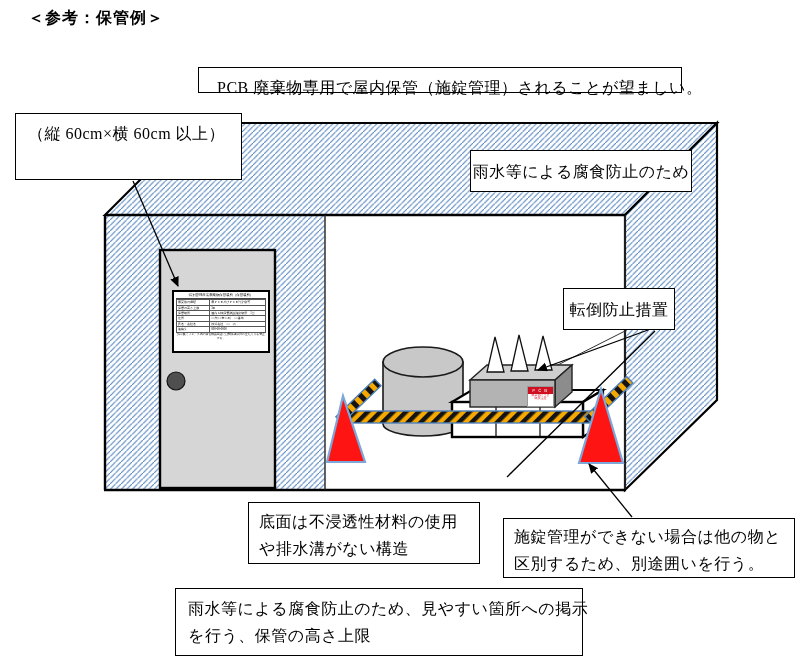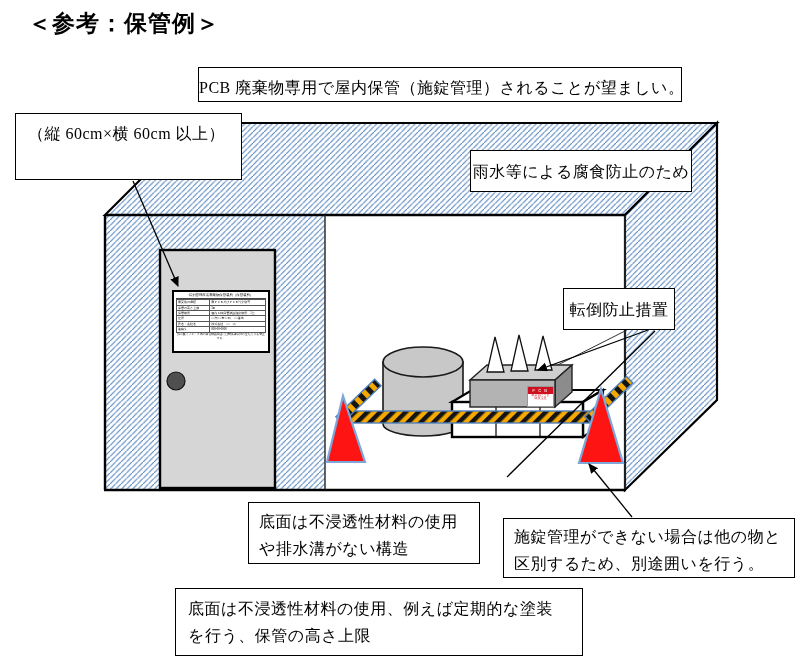--- a/index.html
+++ b/index.html
@@ -1,24 +1,24 @@
 <!DOCTYPE html>
 <html><head>
 <meta charset="utf-8">
 <style>
   html,body{margin:0;padding:0;background:#fff;}
   #page{position:relative;width:811px;height:668px;background:#fff;overflow:hidden;
         font-family:"Liberation Serif","DejaVu Serif",serif;color:#000;}
   #diagram{position:absolute;left:0;top:0;}
   .title{position:absolute;left:28px;top:8px;font-family:"Liberation Sans","DejaVu Sans",sans-serif;
-         font-weight:bold;font-size:23px;letter-spacing:1px;}
+         font-weight:bold;font-size:16px;letter-spacing:1px;}
   .callout{position:absolute;background:#fff;border:1.5px solid #000;box-sizing:border-box;
            font-size:16px;line-height:27px;letter-spacing:0.5px;}
   .callout .ln{white-space:nowrap;}
-  .c-top{left:198px;top:67px;width:484px;height:35px;padding:6px 10px 0 0;}
+  .c-top{left:198px;top:67px;width:484px;height:26px;padding:6px 10px 0 18px;}
   .c-sign{left:15px;top:113px;width:227px;height:67px;padding:6px 0 0 12px;}
   .c-heater{left:470px;top:150px;width:222px;height:42px;padding:7px 0 0 0;text-align:center;}
   .c-tip{left:563px;top:288px;width:112px;height:42px;padding:7px 0 0 0;text-align:center;}
   .c-floor{left:248px;top:502px;width:232px;height:62px;padding:5px 0 0 10px;}
   .c-lock{left:503px;top:518px;width:292px;height:60px;padding:4px 0 0 10px;}
   .c-rain{left:175px;top:588px;width:408px;height:68px;padding:6px 0 0 12px;}
   
   .placard{position:absolute;left:172px;top:290px;width:98px;height:63px;background:#fff;
            border:2px solid #000;box-sizing:border-box;padding:1px 2px;font-size:3px;line-height:1.45;}
   .placard .ttl{font-size:3.4px;text-align:center;border-bottom:0.5px solid #444;padding-bottom:0.5px;}
@@ -140,21 +140,21 @@
     <div class="ln">施錠管理ができない場合は他の物と</div>
     <div class="ln">区別するため、別途囲いを行う。</div>
   </div>
 
   <div class="callout c-floor">
     <div class="ln">底面は不浸透性材料の使用</div>
     <div class="ln">や排水溝がない構造</div>
   </div>
 
   <div class="callout c-rain">
-    <div class="ln">底面は不浸透性材料の使用、例えば定期的な塗装</div>
+    <div class="ln">雨水等による腐食防止のため、見やすい箇所への掲示</div>
     <div class="ln">を行う、保管の高さ上限</div>
   </div>
 
   <div class="placard">
     <div class="ttl">特別管理産業廃棄物保管場所（保管場所）</div>
     <table>
       <tbody>
           <tr>
         <td class="l">廃棄物の種類</td>
         <td>廃ＰＣＢ及びＰＣＢ汚染物等</td>

